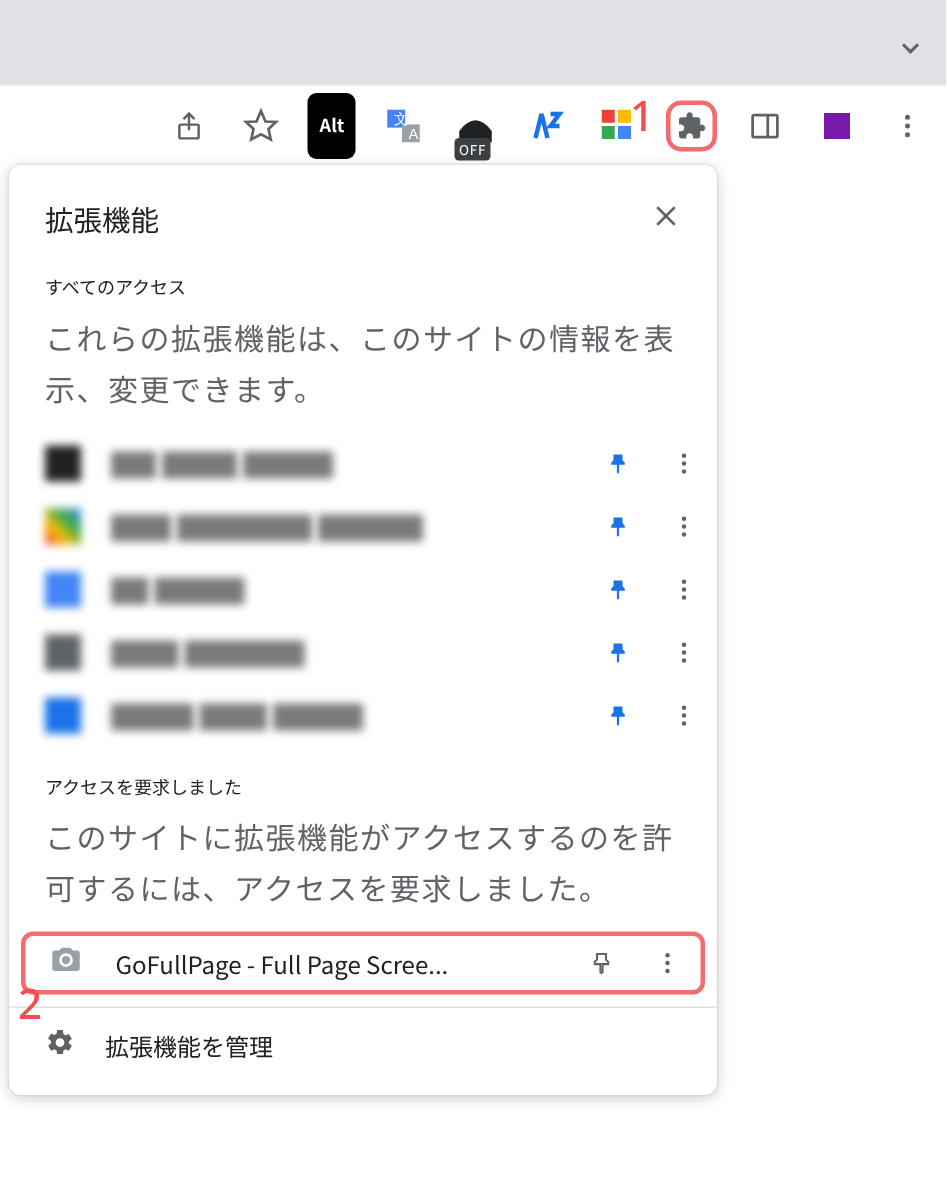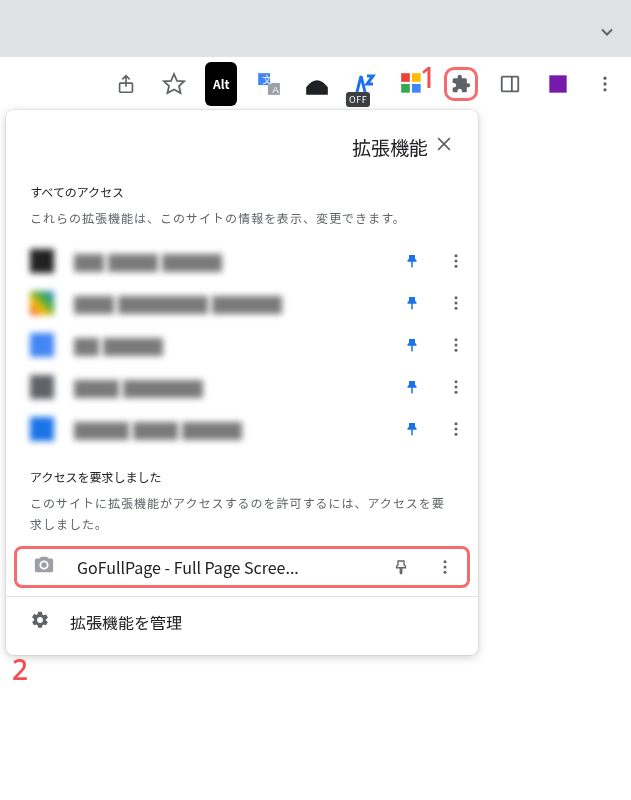--- a/index.html
+++ b/index.html
@@ -61,21 +61,20 @@
 .off-badge {
   position: absolute;
   bottom: -6px;
   left: 2px;
   background: #3c4043;
   color: #fff;
   font-size: 9px;
   padding: 1px 3px;
   border-radius: 3px;
   letter-spacing: 0.5px;
-  margin-left: 43px;
 }
 
 .puzzle-highlight {
   border: 3px solid #f66b6e;
   border-radius: 10px;
   padding: 4px;
 }
 
 .annot {
   position: absolute;
@@ -94,21 +93,21 @@
   left: 6px;
   width: 472px;
   background: #fff;
   border-radius: 8px;
   box-shadow: 0 2px 10px rgba(0,0,0,0.2), 0 0 0 1px rgba(0,0,0,0.05);
   padding: 0 0 8px 0;
 }
 .popup-header {
   display: flex;
   align-items: center;
-  justify-content: flex-end;
+  justify-content: space-between;
   padding: 18px 18px 10px 24px;
 }
 .popup-title {
   font-size: 19px;
   color: #202124;
 }
 .popup-close {
   color: #5f6368;
   cursor: pointer;
   padding: 6px;
@@ -116,21 +115,21 @@
 
 .section {
   padding: 8px 24px 0 24px;
 }
 .section-title {
   font-size: 12px;
   color: #202124;
   margin-bottom: 8px;
 }
 .section-desc {
-  font-size: 12px;
+  font-size: 20px;
   color: #5f6368;
   line-height: 1.7;
   letter-spacing: 1px;
   margin-bottom: 12px;
 }
 
 .ext-row {
   display: flex;
   align-items: center;
   height: 42px;

